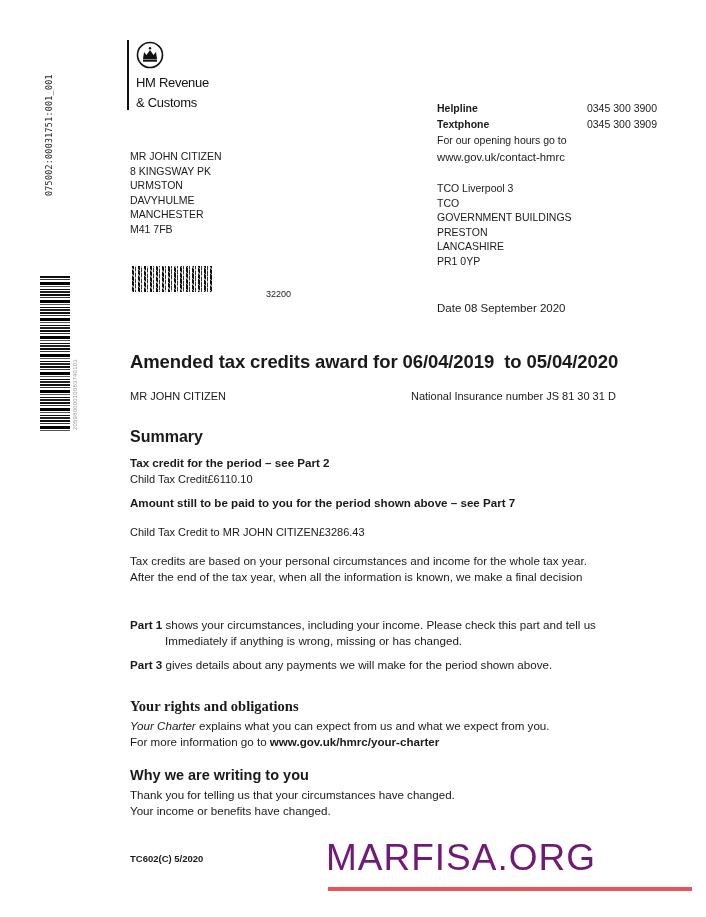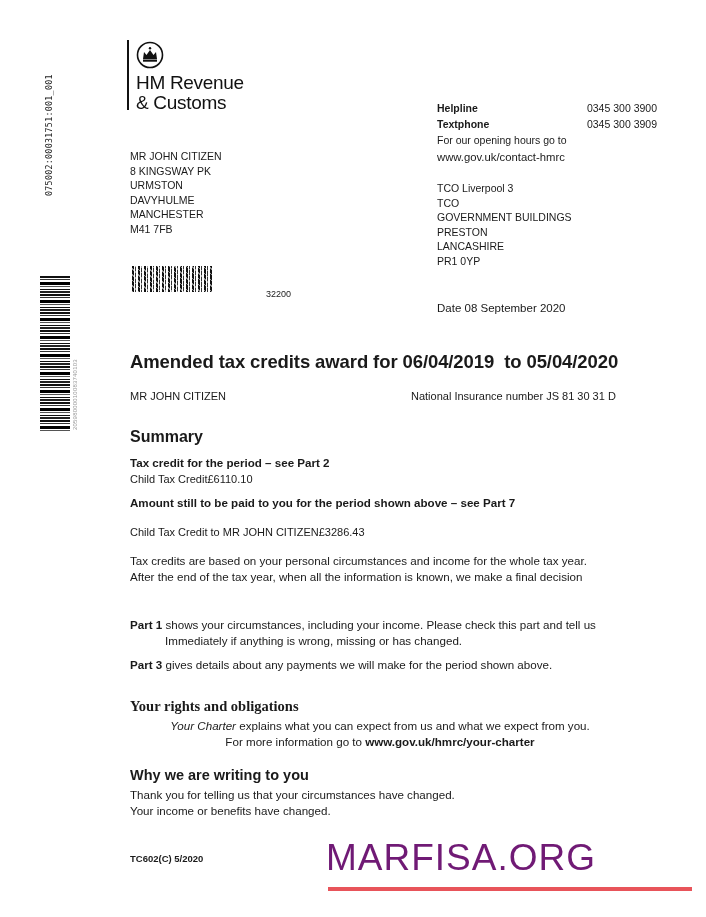--- a/index.html
+++ b/index.html
@@ -24,21 +24,21 @@
     }
     .barcode-vert-text {
       left: 72px; top: 430px;
       transform: rotate(-90deg); transform-origin: left top;
       font-size: 6px; color: #999; white-space: nowrap; letter-spacing: 0.2px;
     }
 
     
     .logo-bar { left: 127px; top: 40px; width: 2px; height: 70px; background: #111; }
     .crown { left: 136px; top: 41px; width: 28px; height: 28px; }
-    .logo-text { left: 136px; top: 73px; font-size: 19px; line-height: 20px; color: #111; letter-spacing: -0.3px; }
+    .logo-text { left: 136px; top: 73px; font-size: 13px; line-height: 20px; color: #111; letter-spacing: -0.3px; }
 
     
     .addr-left { left: 130px; top: 149px; }
     .addr-left div, .addr-right div { font-size: 10.5px; line-height: 14.6px; }
 
     .contact { left: 437px; top: 100px; width: 220px; }
     .contact .row { display: flex; justify-content: space-between; font-size: 10.5px; line-height: 16px; }
     .contact .web { font-size: 11.3px; line-height: 18px; }
 
     .addr-right { left: 437px; top: 181px; }
@@ -157,21 +157,21 @@
   <div>After the end of the tax year, when all the information is known, we make a final decision</div>
 </div>
 
 <div class="abs para" style="top:617px;">
   <div><span class="b">Part 1</span><span> shows your circumstances, including your income. Please check this part and tell us</span></div>
   <div class="indent">Immediately if anything is wrong, missing or has changed.</div>
   <div style="margin-top:8px;"><span class="b">Part 3</span><span> gives details about any payments we will make for the period shown above.</span></div>
 </div>
 
 <div class="abs h2" style="left:130px; top:698px; font-size:14.5px;font-family:Liberation Serif, serif;">Your rights and obligations</div>
-<div class="abs para" style="top:718px;text-align:center;">
+<div class="abs para" style="top:718px;">
   <div><i>Your Charter</i><span> explains what you can expect from us and what we expect from you.</span></div>
   <div><span>For more information go to </span><span class="b">www.gov.uk/hmrc/your-charter</span></div>
 </div>
 
 <div class="abs h2" style="left:130px; top:767px; font-size:14.5px;">Why we are writing to you</div>
 <div class="abs para" style="top:787px;">
   <div>Thank you for telling us that your circumstances have changed.</div>
   <div>Your income or benefits have changed.</div>
 </div>
 

